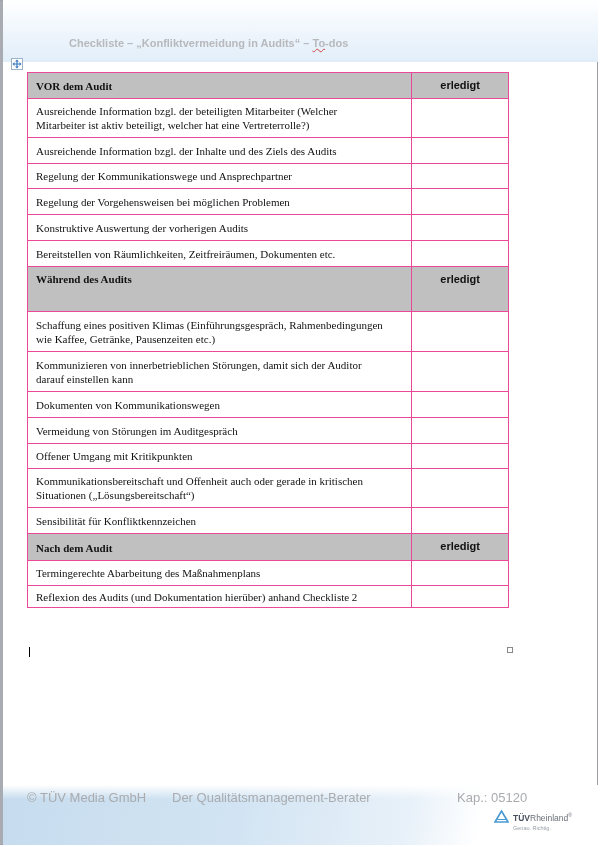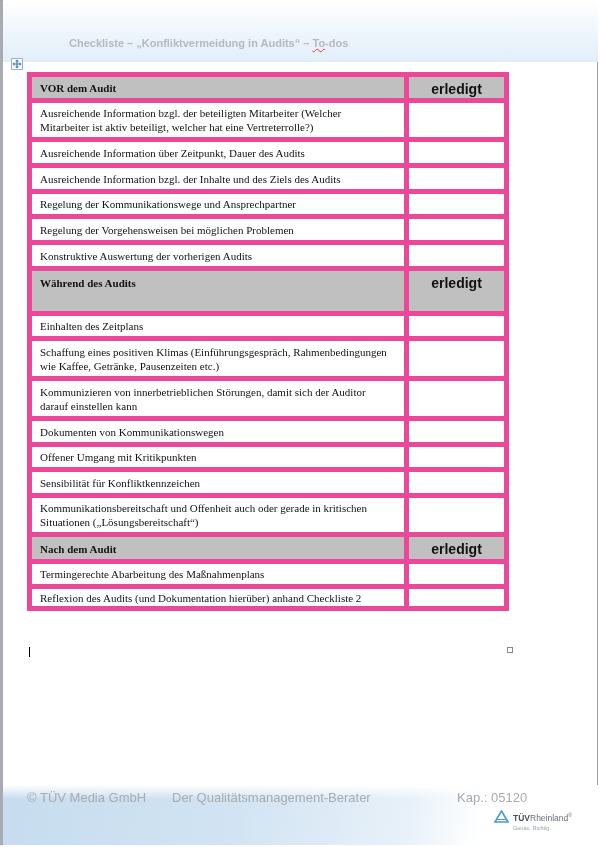--- a/index.html
+++ b/index.html
@@ -28,27 +28,27 @@
     position: absolute; left: 11px; top: 58px; width: 12px; height: 12px;
     border: 1px solid #9fb3c8; background: #fff; box-sizing: border-box;
     display: flex; align-items: center; justify-content: center;
   }
   table.checklist {
     position: absolute; left: 27px; top: 72px;
     width: 482px; border-collapse: collapse;
     font-size: 11px; color: #111;
   }
   table.checklist td {
-    border: 5px solid #ec4899; padding: 0 8px; vertical-align: middle; line-height: 14px;
+    border: 1px solid #ec4899; padding: 0 8px; vertical-align: middle; line-height: 14px;
   }
   td.task { width: 381px; }
   td.done { width: 82px; }
   tr.section td { background: #c0c0c0; font-weight: bold; }
   tr.section td.done {
-    font-family: "Liberation Sans", sans-serif; font-size: 14px; text-align: center;
+    font-family: "Liberation Sans", sans-serif; font-size: 11px; text-align: center;
     vertical-align: top; padding-top: 5px;
   }
   tr.section td.task { padding-top: 1px; }
   .cursor {
     position: absolute; left: 29px; top: 647px; width: 1px; height: 10px; background: #000;
   }
   .resize-handle {
     position: absolute; left: 507px; top: 647px; width: 6px; height: 6px;
     border: 1px solid #888; background: #fff; box-sizing: border-box;
   }
@@ -93,70 +93,70 @@
 
     <tr class="section" style="height:26px">
       <td class="task">VOR dem Audit</td>
       <td class="done">erledigt</td>
     </tr>
     <tr style="height:39px">
       <td class="task"><span>Ausreichende Information bzgl. der beteiligten Mitarbeiter (Welcher</span><br><span>Mitarbeiter ist aktiv beteiligt,  welcher hat eine Vertreterrolle?)</span></td>
       <td class="done"></td>
     </tr>
     <tr style="height:26px">
-      <td class="task">Ausreichende Information über Zeitpunkt, Dauer des Audits</td>
-      <td class="done"></td>
-    </tr>
-    <tr style="height:26px">
       <td class="task">Ausreichende Information bzgl. der Inhalte und des Ziels des Audits</td>
       <td class="done"></td>
     </tr>
     <tr style="height:25px">
       <td class="task">Regelung  der Kommunikationswege und Ansprechpartner</td>
       <td class="done"></td>
     </tr>
     <tr style="height:26px">
       <td class="task">Regelung  der Vorgehensweisen bei möglichen Problemen</td>
       <td class="done"></td>
     </tr>
     <tr style="height:26px">
       <td class="task">Konstruktive Auswertung der vorherigen Audits</td>
       <td class="done"></td>
     </tr>
+    <tr style="height:26px">
+      <td class="task">Bereitstellen von Räumlichkeiten, Zeitfreiräumen, Dokumenten etc.</td>
+      <td class="done"></td>
+    </tr>
 
     <tr class="section" style="height:45px">
       <td class="task" style="vertical-align:top;padding-top:5px">Während des Audits</td>
       <td class="done">erledigt</td>
-    </tr>
-    <tr style="height:25px">
-      <td class="task">Einhalten des Zeitplans</td>
-      <td class="done"></td>
     </tr>
     <tr style="height:40px">
       <td class="task"><span>Schaffung eines positiven Klimas (Einführungsgespräch, Rahmenbedingungen</span><br><span>wie Kaffee, Getränke, Pausenzeiten etc.)</span></td>
       <td class="done"></td>
     </tr>
     <tr style="height:40px">
       <td class="task"><span>Kommunizieren von innerbetrieblichen Störungen, damit sich der Auditor</span><br><span>darauf einstellen kann</span></td>
       <td class="done"></td>
     </tr>
     <tr style="height:26px">
       <td class="task">Dokumenten von Kommunikationswegen</td>
       <td class="done"></td>
     </tr>
+    <tr style="height:26px">
+      <td class="task">Vermeidung von Störungen im Auditgespräch</td>
+      <td class="done"></td>
+    </tr>
     <tr style="height:25px">
       <td class="task">Offener Umgang mit Kritikpunkten</td>
       <td class="done"></td>
     </tr>
+    <tr style="height:39px">
+      <td class="task"><span>Kommunikationsbereitschaft und Offenheit auch oder gerade in kritischen</span><br><span>Situationen („Lösungsbereitschaft“)</span></td>
+      <td class="done"></td>
+    </tr>
     <tr style="height:26px">
       <td class="task">Sensibilität für Konfliktkennzeichen</td>
-      <td class="done"></td>
-    </tr>
-    <tr style="height:39px">
-      <td class="task"><span>Kommunikationsbereitschaft und Offenheit auch oder gerade in kritischen</span><br><span>Situationen („Lösungsbereitschaft“)</span></td>
       <td class="done"></td>
     </tr>
 
     <tr class="section" style="height:27px">
       <td class="task">Nach dem Audit</td>
       <td class="done">erledigt</td>
     </tr>
     <tr style="height:25px">
       <td class="task">Termingerechte Abarbeitung des Maßnahmenplans</td>
       <td class="done"></td>

